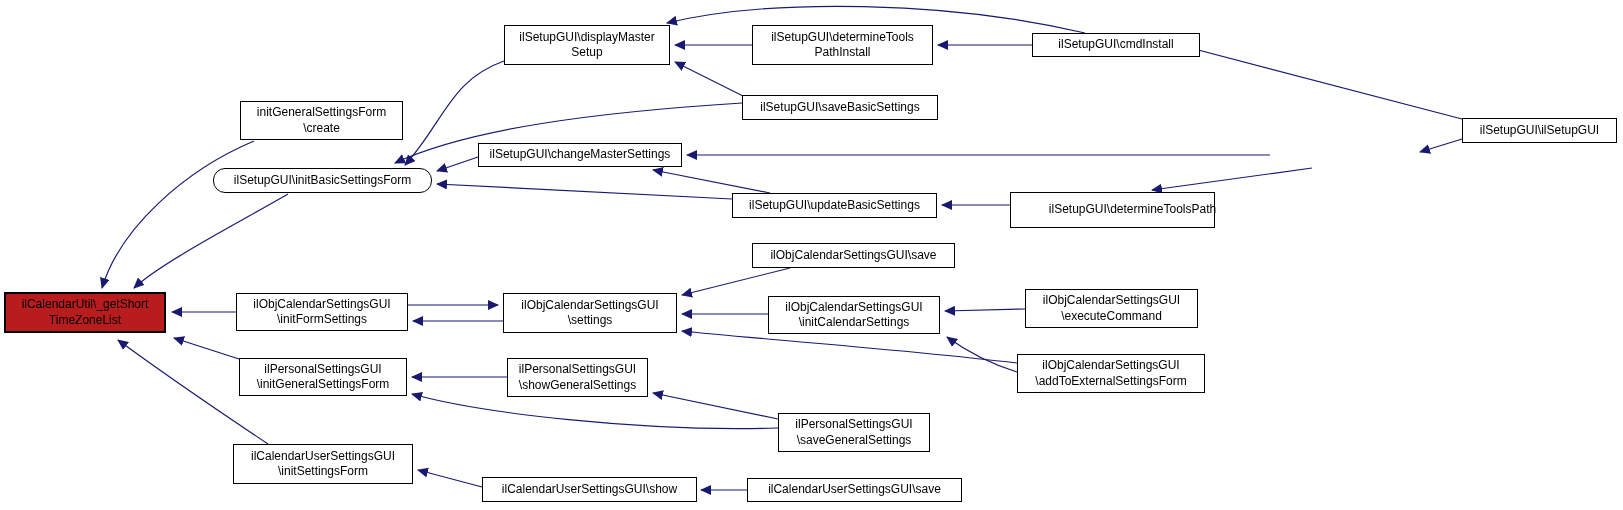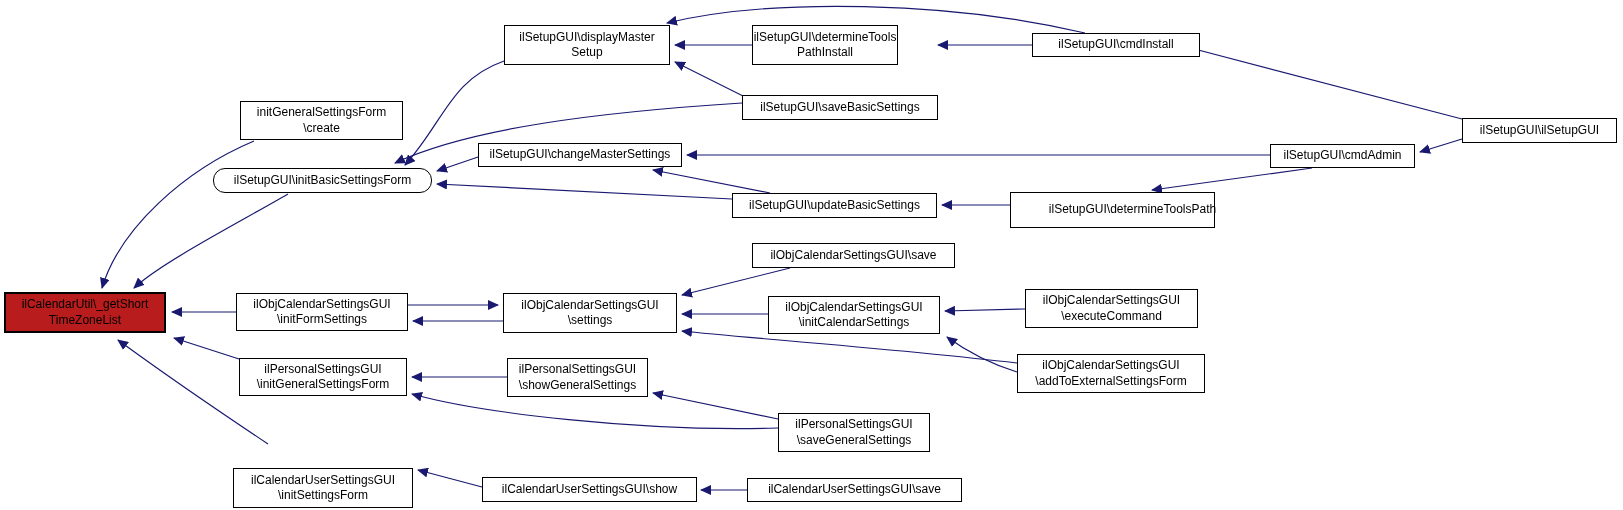--- a/index.html
+++ b/index.html
@@ -85,30 +85,29 @@
 TimeZoneList</div>
 
   <div class="node" style="left:240px;top:101px;width:163px;height:39px;">initGeneralSettingsForm
 \create</div>
 
   <div class="node" style="left:213px;top:168px;width:219px;height:25px;border-radius:12px;">ilSetupGUI\initBasicSettingsForm</div>
 
   <div class="node" style="left:504px;top:25px;width:166px;height:40px;">ilSetupGUI\displayMaster
 Setup</div>
 
-  <div class="node" style="left:752px;top:25px;width:146px;height:40px;">ilSetupGUI\determineTools
+  <div class="node" style="left:752px;top:25px;width:181px;height:40px;">ilSetupGUI\determineTools
 PathInstall</div>
 
   <div class="node" style="left:742px;top:95px;width:196px;height:25px;">ilSetupGUI\saveBasicSettings</div>
 
   <div class="node" style="left:1032px;top:33px;width:168px;height:24px;">ilSetupGUI\cmdInstall</div>
 
   <div class="node" style="left:1462px;top:118px;width:155px;height:25px;">ilSetupGUI\ilSetupGUI</div>
 
-  <div class="node" style="left:1270px;top:144px;width:145px;height:24px;">ilSetupGUI\cmdAdmin</div>
 
   <div class="node" style="left:478px;top:143px;width:204px;height:24px;">ilSetupGUI\changeMasterSettings</div>
 
   <div class="node" style="left:732px;top:193px;width:205px;height:25px;">ilSetupGUI\updateBasicSettings</div>
 
   <div class="node" style="left:1010px;top:192px;width:205px;height:36px;padding-left:44px;">ilSetupGUI\determineToolsPath</div>
 
   <div class="node" style="left:752px;top:243px;width:203px;height:25px;">ilObjCalendarSettingsGUI\save</div>
 
   <div class="node" style="left:236px;top:293px;width:172px;height:38px;">ilObjCalendarSettingsGUI
@@ -128,20 +127,20 @@
 
   <div class="node" style="left:239px;top:358px;width:168px;height:38px;">ilPersonalSettingsGUI
 \initGeneralSettingsForm</div>
 
   <div class="node" style="left:507px;top:358px;width:141px;height:39px;">ilPersonalSettingsGUI
 \showGeneralSettings</div>
 
   <div class="node" style="left:778px;top:413px;width:152px;height:39px;">ilPersonalSettingsGUI
 \saveGeneralSettings</div>
 
-  <div class="node" style="left:233px;top:468px;width:180px;height:40px;">ilCalendarUserSettingsGUI
+  <div class="node" style="left:233px;top:444px;width:180px;height:40px;">ilCalendarUserSettingsGUI
 \initSettingsForm</div>
 
   <div class="node" style="left:482px;top:477px;width:215px;height:25px;">ilCalendarUserSettingsGUI\show</div>
 
   <div class="node" style="left:747px;top:478px;width:215px;height:24px;">ilCalendarUserSettingsGUI\save</div>
 
 </div>
 
 </body></html>

